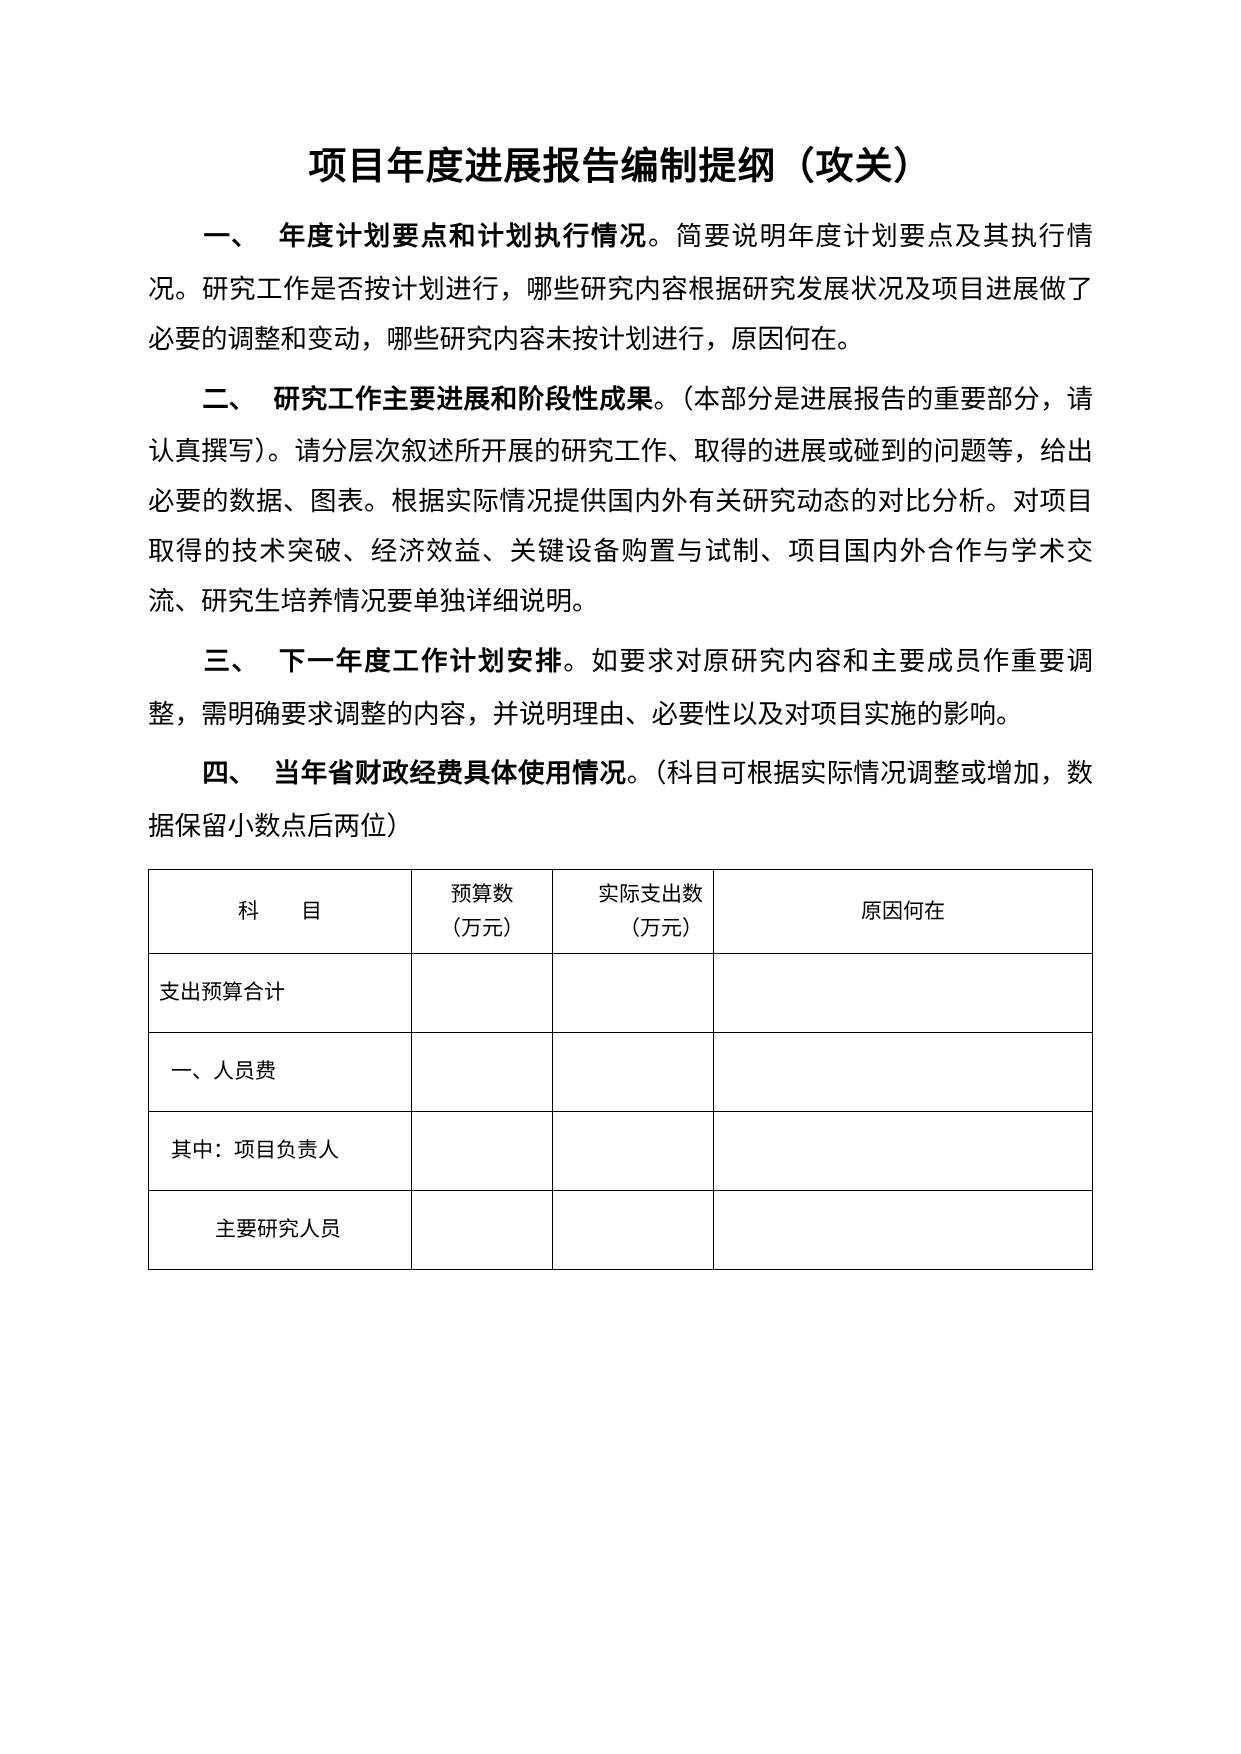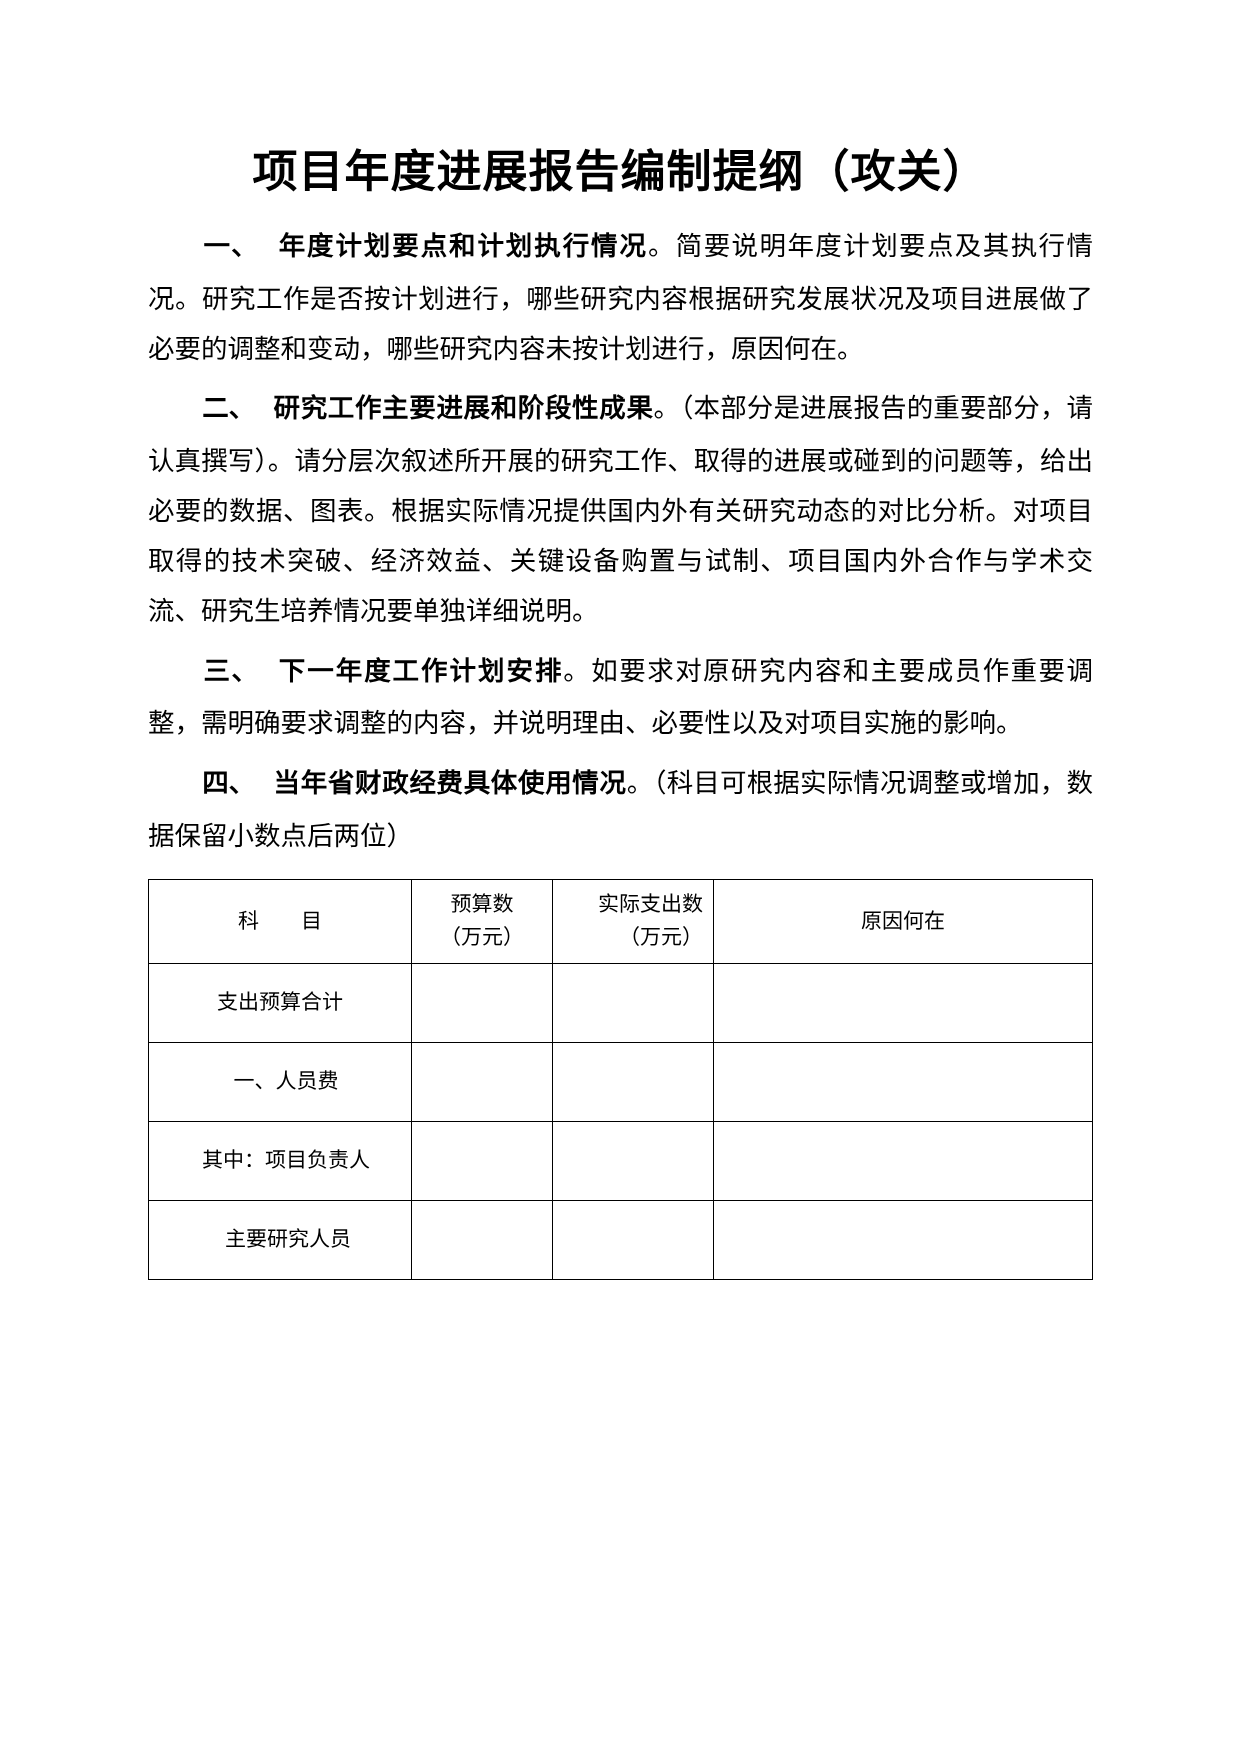--- a/index.html
+++ b/index.html
@@ -16,21 +16,21 @@
     overflow: hidden;
   }
   .page {
     box-sizing: border-box;
     width: 1241px;
     height: 1754px;
     padding: 120px 148px 0 148px;
   }
   .doc-title {
     text-align: center;
-    font-size: 45px;
+    font-size: 38px;
     font-weight: bold;
     letter-spacing: 1px;
     margin: 20px 0 18px 0;
     line-height: 1.4;
     font-family: "DejaVu Sans", "Liberation Sans", sans-serif;
   }
   .para {
     font-size: 26.5px;
     line-height: 1.88;
     text-align: justify;
@@ -64,26 +64,26 @@
     padding: 8px 10px;
     vertical-align: middle;
     font-family: "DejaVu Serif", "Liberation Serif", serif;
   }
   td.col-subject { width: 242px; text-align: center; }
   td.col-budget  { width: 120px; text-align: center; }
   td.col-actual  { width: 140px; text-align: right; }
   td.col-note    { text-align: center; }
   .hdr-two-line { line-height: 1.9; }
   td.cell-label {
-    text-align: center;
+    text-align: left;
     padding-left: 18px;
     height: 62px;
   }
   td.cell-label.indent1 { padding-left: 22px; }
-  td.cell-label.indent2 { padding-left: 26px; }
+  td.cell-label.indent2 { padding-left: 66px; }
   td.cell-empty { height: 62px; }
   .sp { display:inline-block; width: 18px; }
 </style>
 </head>
 <body>
 
 <div class="page">
 
   <h1 class="doc-title">项目年度进展报告编制提纲（攻关）</h1>
 

